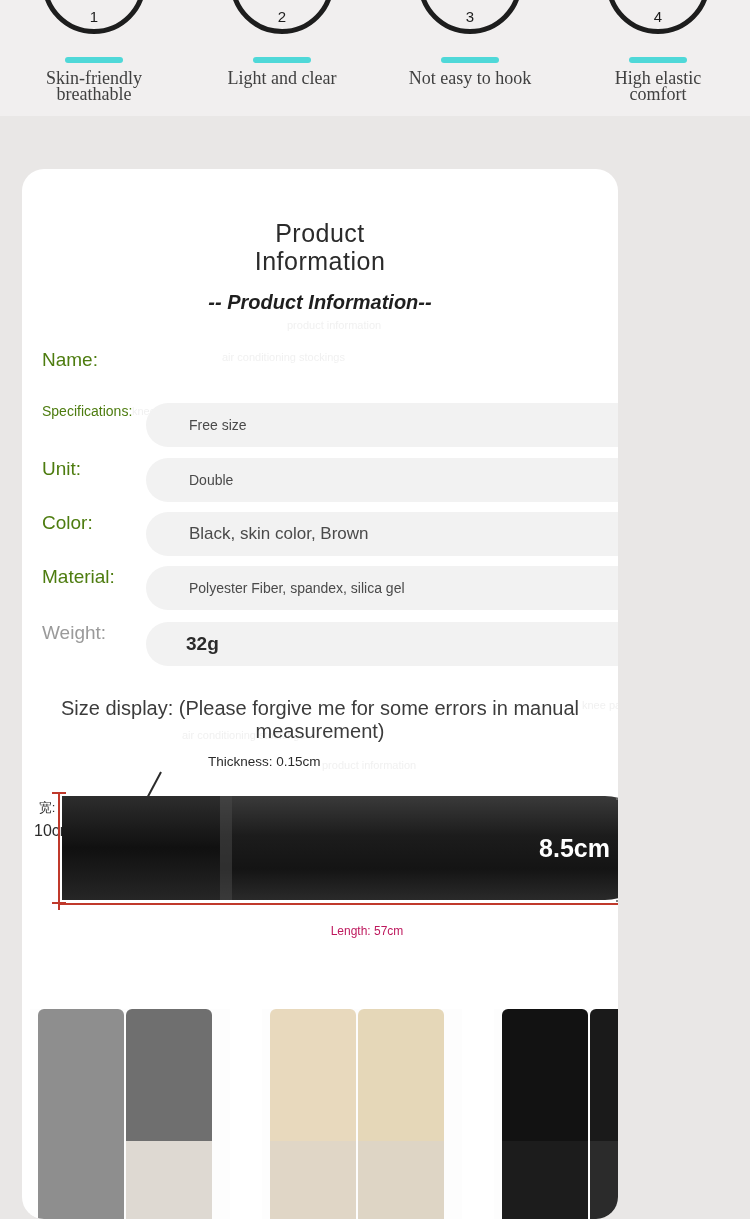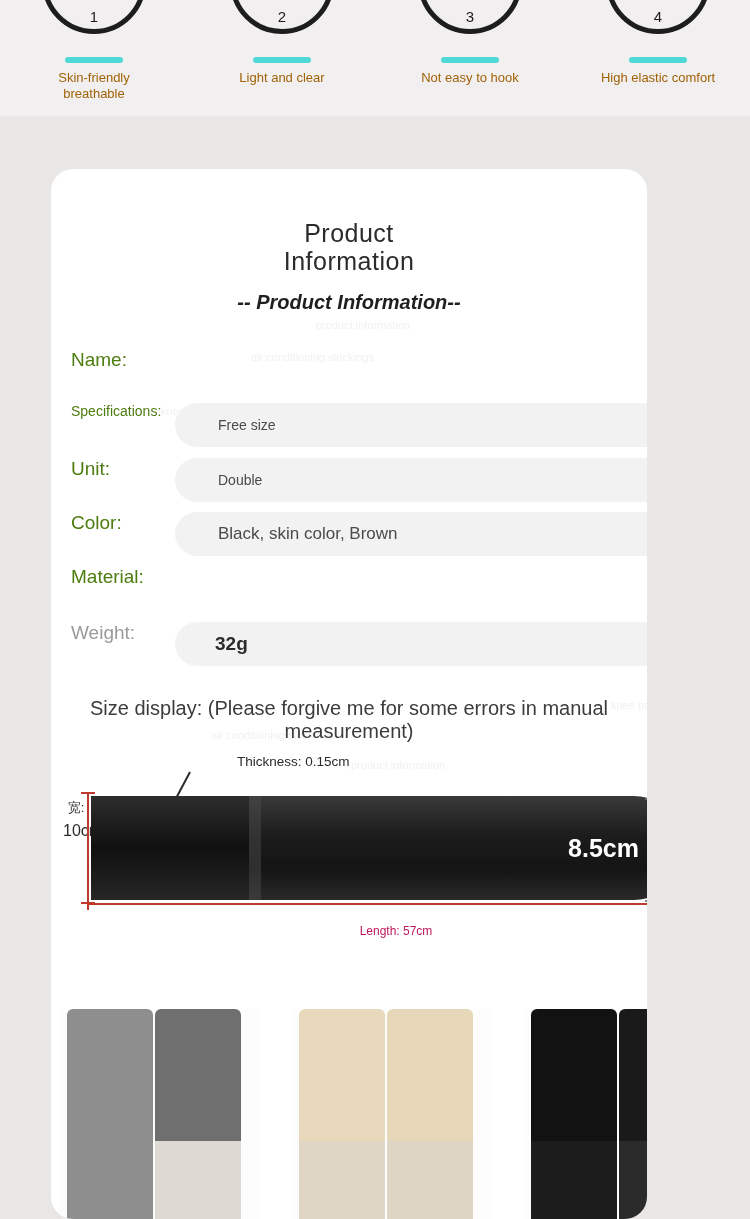--- a/index.html
+++ b/index.html
@@ -62,32 +62,33 @@
     width: 58px;
     height: 6px;
     background: #4fd8d8;
     border-radius: 3px;
   }
   .feature-label {
     position: absolute;
     top: 70px;
     left: 0;
     width: 100%;
-    font-size: 13px;
+    font-size: 18px;
     line-height: 16px;
-    color: #a16207;
+    color: #404040;
     padding: 0 30px;
     box-sizing: border-box;
+    font-family: Liberation Serif, serif;
   }
 
   
   .card {
     position: absolute;
     top: 169px;
-    left: 51px;
+    left: 22px;
     width: 596px;
     height: 1050px;
     background: #ffffff;
     border-radius: 22px;
     overflow: hidden;
   }
 
   .title-cn {
     position: absolute;
     top: 50px;
@@ -432,20 +433,23 @@
 
   <div class="spec-row" style="top:343px;">
     <div class="spec-label">Color:</div>
     <div class="spec-pill big">
       <span>Black, skin color, Brown</span>
     </div>
   </div>
 
   <div class="spec-row" style="top:397px;">
     <div class="spec-label">Material:</div>
+    <div class="spec-pill">
+      <span>Polyester Fiber, spandex, silica gel</span>
+    </div>
   </div>
 
   <div class="spec-row" style="top:453px;">
     <div class="spec-label" style="color:#9a9a9a;">Weight:</div>
     <div class="spec-pill weight">
       <span>32g</span>
     </div>
   </div>
 
   <div class="size-note">Size display: (Please forgive me for some errors in manual measurement)</div>

